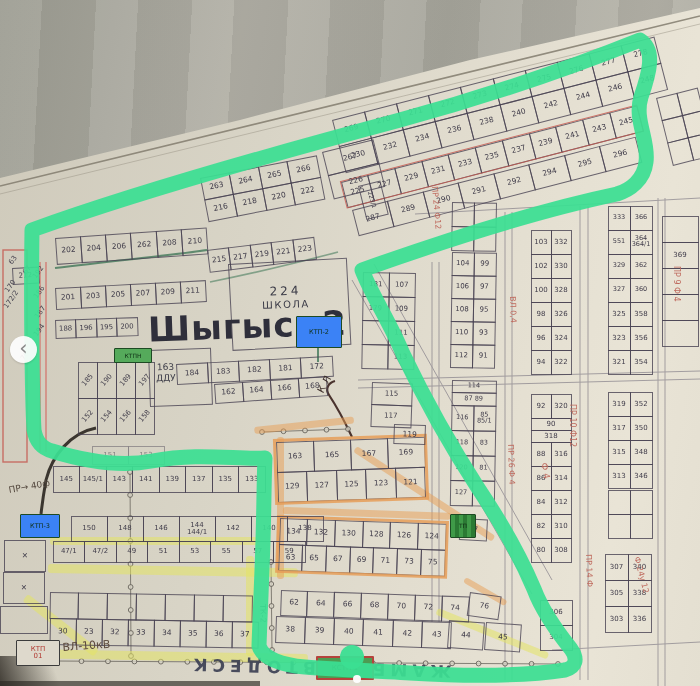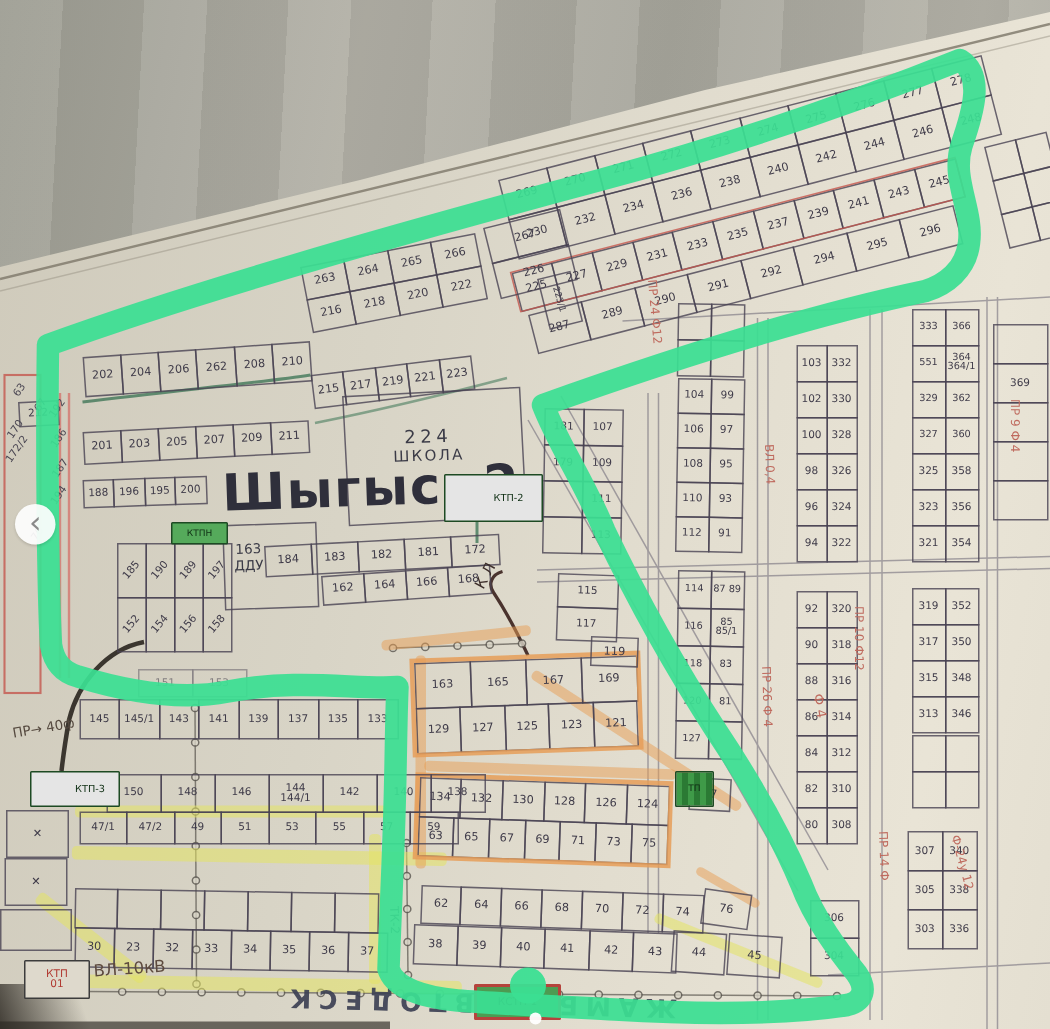--- a/index.html
+++ b/index.html
@@ -25,21 +25,21 @@
   .blk .cell{flex:1;border:1px solid rgba(72,66,82,.8);margin:-0.5px;
     display:flex;align-items:center;justify-content:center;overflow:hidden;
     line-height:.9;text-align:center;white-space:pre-line;}
   .blk.b-orange{outline:3px solid rgba(230,158,88,.85);outline-offset:0px;}
   .blk.b-red{outline:1.5px solid rgba(198,86,76,.8);}
   .blk.faint{opacity:.55;}
   .single{position:absolute;z-index:3;border:1px solid rgba(72,66,82,.8);color:#3f3b49;
     display:flex;align-items:center;justify-content:center;transform-origin:left top;line-height:.9;}
   .sub{position:absolute;z-index:4;display:flex;align-items:center;justify-content:center;
     text-align:center;line-height:1;transform-origin:left top;border-radius:1px;}
-  .sub.green{background:#e5e5e5;border:1.6px solid #1d4a23;color:#0f2f14;font-size:6.5px;padding-left:20px;}
+  .sub.green{background:#3b82f6;border:1.6px solid #1d4a23;color:#0f2f14;font-size:6.5px;}
   .sub.green-sm{background:#55aa5b;border:1.2px solid #1d4a23;color:#0f2f14;font-size:6px;}
   .sub.green-striped{background:repeating-linear-gradient(90deg,#3f9a48 0 4px,#2b7a34 4px 8px);
     border:1.5px solid #1d4a23;color:#0e2912;font-size:6px;}
   .sub.white-red{background:#ded9cc;border:1.6px solid #3c3c3c;color:#b13a32;font-size:7px;white-space:pre-line;}
   .sub.red-green{background:#4d9b52;border:2px solid #b5433c;color:#17331a;font-size:7px;}
   .scrib{position:absolute;z-index:4;transform-origin:left top;white-space:nowrap;line-height:1;}
   .map-title{position:absolute;left:148px;top:306px;z-index:4;font-weight:bold;font-size:34px;
     letter-spacing:1px;color:#2f2f3b;transform:rotate(-2deg);}
   .school-label{position:absolute;left:262px;top:284px;z-index:4;color:#3b3b47;text-align:center;
     transform:rotate(-2deg);line-height:1.25;}
@@ -516,21 +516,21 @@
       <div class="row" style="height: 23px;">
         <div class="cell"><span>110</span></div>
         <div class="cell"><span>93</span></div>
       </div>
       <div class="row" style="height: 23px;">
         <div class="cell"><span>112</span></div>
         <div class="cell"><span>91</span></div>
       </div>
     </div>
     <div class="blk" style="left: 452px; top: 380px; width: 44px; transform: rotate(1deg); font-size: 6.5px;">
-      <div class="row" style="height: 25px;">
+      <div class="row" style="height: 25px; flex-direction: column;">
         <div class="cell"><span>114</span></div>
         <div class="cell"><span>87 89</span></div>
       </div>
       <div class="row" style="height: 25px;">
         <div class="cell"><span>116</span></div>
         <div class="cell"><span>85 85/1</span></div>
       </div>
       <div class="row" style="height: 25px;">
         <div class="cell"><span>118</span></div>
         <div class="cell"><span>83</span></div>
@@ -568,21 +568,21 @@
       <div class="row" style="height: 24px;">
         <div class="cell"><span>94</span></div>
         <div class="cell"><span>322</span></div>
       </div>
     </div>
     <div class="blk" style="left: 531px; top: 394px; width: 40px; transform: rotate(0deg); font-size: 7px;">
       <div class="row" style="height: 24px;">
         <div class="cell"><span>92</span></div>
         <div class="cell"><span>320</span></div>
       </div>
-      <div class="row" style="height: 24px;">
+      <div class="row" style="height: 24px; flex-direction: column;">
         <div class="cell"><span>90</span></div>
         <div class="cell"><span>318</span></div>
       </div>
       <div class="row" style="height: 24px;">
         <div class="cell"><span>88</span></div>
         <div class="cell"><span>316</span></div>
       </div>
       <div class="row" style="height: 24px;">
         <div class="cell"><span>86</span></div>
         <div class="cell"><span>314</span></div>

